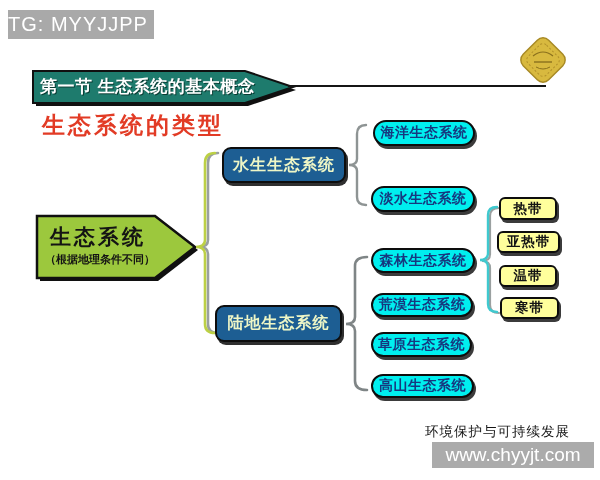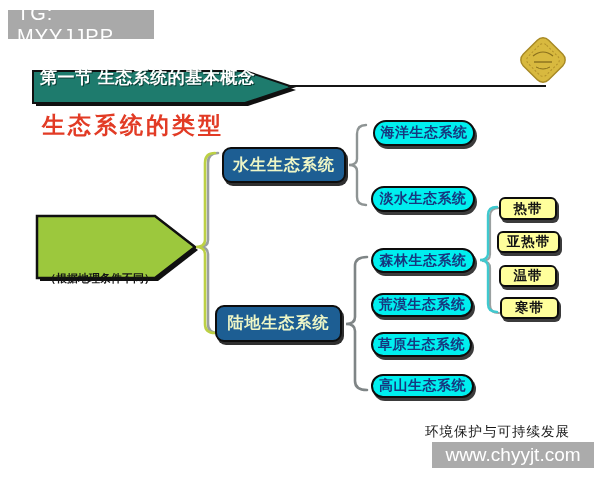--- a/index.html
+++ b/index.html
@@ -5,45 +5,45 @@
   html,body{margin:0;padding:0;background:#fff;}
   .canvas{
     position:relative;width:600px;height:480px;background:#ffffff;overflow:hidden;
     font-family:"Liberation Sans", sans-serif;
   }
   .abs{position:absolute;}
 
   
   .topbar{
     left:8px;top:10px;width:146px;height:29px;background:#a9a9a9;
-    color:#ffffff;font-size:20px;display:flex;align-items:center;padding-left:9px;
+    color:#ffffff;font-size:20px;display:flex;align-items:center;
     box-sizing:border-box;letter-spacing:1px;
   }
 
   
   .header-text{
-    left:40px;top:66px;width:230px;color:#ffffff;font-weight:bold;font-size:17px;
+    left:40px;top:75px;width:230px;color:#ffffff;font-weight:bold;font-size:17px;
     letter-spacing:0.5px;white-space:nowrap;text-shadow:1px 1px 0 #0a3b33;
   }
   .header-line{left:288px;top:85px;width:258px;height:2px;background:#151515;}
 
   
   .section-title{
     left:42px;top:110px;font-size:23px;font-weight:bold;color:#e23b25;
     letter-spacing:3px;white-space:nowrap;
   }
 
   
   .root-title{
     left:42px;top:223px;width:112px;text-align:center;font-size:21px;font-weight:bold;
     color:#141414;letter-spacing:3px;white-space:nowrap;
   }
   .root-subtitle{
     left:30px;top:252px;width:140px;text-align:center;font-size:11px;font-weight:bold;
-    color:#141414;white-space:nowrap;margin-top:19px;
+    color:#141414;white-space:nowrap;
   }
 
   
   .box{
     display:flex;align-items:center;justify-content:center;box-sizing:border-box;
     border:2px solid #0d0d0d;font-weight:bold;white-space:nowrap;
   }
   .level1{
     background:#1d5e93;color:#eef6c6;border-radius:9px;font-size:16px;
     letter-spacing:1px;box-shadow:2px 3px 0 rgba(10,10,10,0.85);
@@ -92,20 +92,21 @@
   </svg>
   <div class="abs header-text">第一节 生态系统的基本概念</div>
   <div class="abs header-line"></div>
 
   <div class="abs section-title">生态系统的类型</div>
 
   <svg class="abs" style="left:35px;top:211px" width="166" height="74" viewBox="0 0 166 74" aria-hidden="true">
     <polygon points="5,8 123,8 163,39 123,70 5,70" fill="#101010"></polygon>
     <polygon points="2,5 120,5 160,36 120,67 2,67" fill="#9cc83d" stroke="#101010" stroke-width="2.5"></polygon>
   </svg>
+  <div class="abs root-title">生态系统</div>
   <div class="abs root-subtitle">（根据地理条件不同）</div>
 
   <svg class="abs" style="left:0;top:0;pointer-events:none" width="600" height="480" viewBox="0 0 600 480" aria-hidden="true">
 
     <path d="M218,153 Q208,153 208,163 L208,240 Q208,247 199,247 Q208,247 208,254 L208,324 Q208,333 218,333" fill="none" stroke="#9aa0a0" stroke-width="2.6" stroke-linecap="round"></path>
     <path d="M215,153 Q205,153 205,163 L205,240 Q205,247 196,247 Q205,247 205,254 L205,324 Q205,333 215,333" fill="none" stroke="#bcd045" stroke-width="2.6" stroke-linecap="round"></path>
 
     <path d="M366,125 Q357,125 357,134 L357,159 Q357,165 349,165 Q357,165 357,171 L357,197 Q357,205 366,205" fill="none" stroke="#8e9494" stroke-width="2.4" stroke-linecap="round"></path>
 
     <path d="M367,257 Q355,257 355,266 L355,317 Q355,324 346,324 Q355,324 355,331 L355,381 Q355,390 367,390" fill="none" stroke="#7f8586" stroke-width="2.6" stroke-linecap="round"></path>

